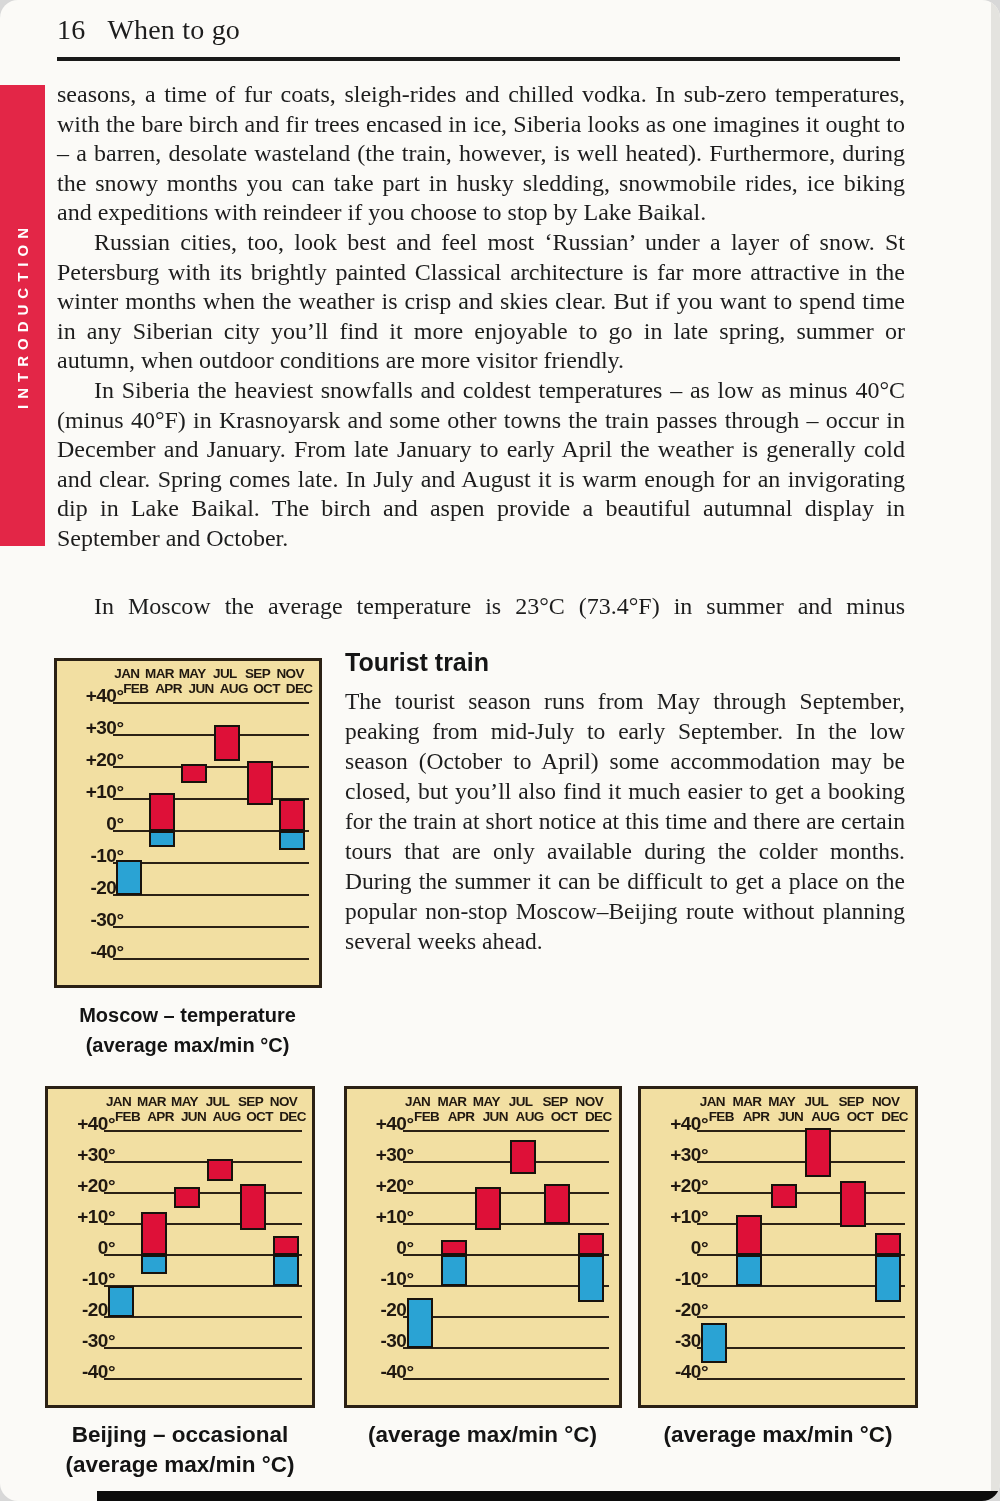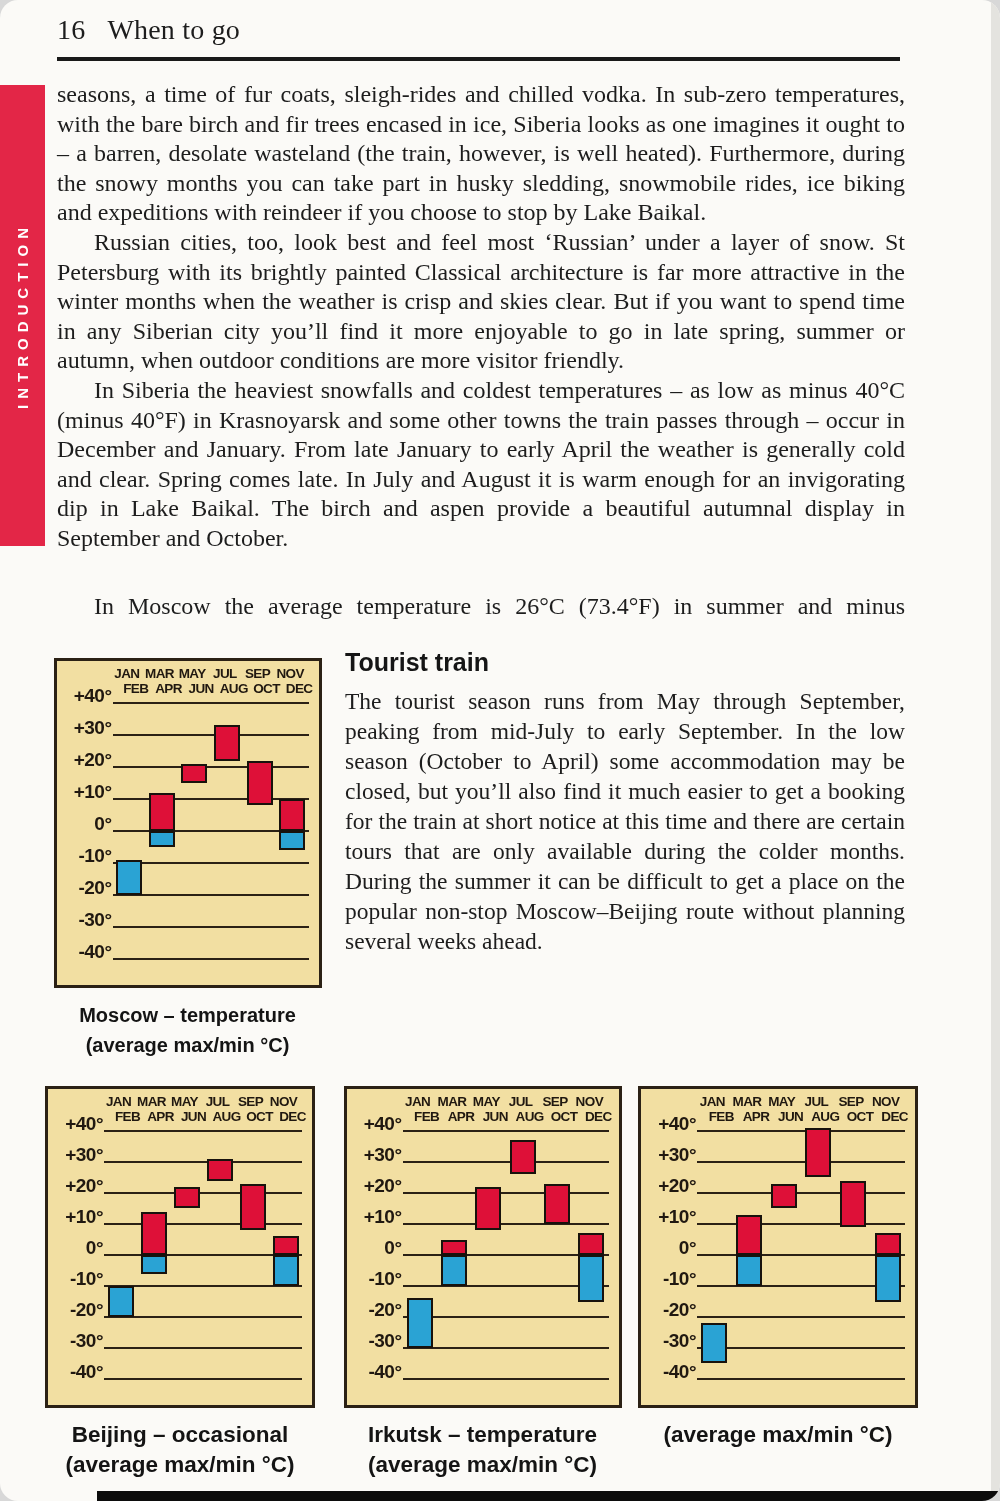--- a/index.html
+++ b/index.html
@@ -60,21 +60,21 @@
   .cb-d .chart-box { width:280px; height:322px; }
   .chart-caption {
     margin-top:12px; text-align:center;
     font-family:"Liberation Sans", sans-serif; font-weight:bold;
     font-size:22.5px; line-height:30px; color:#141414;
   }
   .cb-a .chart-caption { font-size:20px; }
   
   .gridline { position:absolute; height:2px; background:#2b2115; }
   .ytick {
-    position:absolute; left:4px; text-align:right;
+    position:absolute; left:16px; text-align:right;
     font-family:"Liberation Sans", sans-serif; font-weight:bold;
     font-size:19px; color:#201810; letter-spacing:-0.5px;
   }
   .month-label {
     position:absolute; text-align:center;
     font-family:"Liberation Sans", sans-serif; font-weight:bold;
     font-size:13.5px; color:#201810; letter-spacing:-0.6px; line-height:15px;
   }
   .temp-bar { position:absolute; box-sizing:border-box; border:2px solid #18120c; }
   
@@ -94,21 +94,21 @@
   <div class="sidebar" style="background: rgb(227, 38, 71);">
     <div class="sidebar-label">INTRODUCTION</div>
   </div>
 
   <div class="body-text">
     <p>seasons, a time of fur coats, sleigh-rides and chilled vodka. In sub-zero temperatures, with the bare birch and fir trees encased in ice, Siberia looks as one imagines it ought to – a barren, desolate wasteland (the train, however, is well heated). Furthermore, during the snowy months you can take part in husky sledding, snowmobile rides, ice biking and expeditions with reindeer if you choose to stop by Lake Baikal.</p>
     <p class="indent">Russian cities, too, look best and feel most ‘Russian’ under a layer of snow. St Petersburg with its brightly painted Classical architecture is far more attractive in the winter months when the weather is crisp and skies clear. But if you want to spend time in any Siberian city you’ll find it more enjoyable to go in late spring, summer or autumn, when outdoor conditions are more visitor friendly.</p>
     <p class="indent">In Siberia the heaviest snowfalls and coldest temperatures – as low as minus 40°C (minus 40°F) in Krasnoyarsk and some other towns the train passes through – occur in December and January. From late January to early April the weather is generally cold and clear. Spring comes late. In July and August it is warm enough for an invigorating dip in Lake Baikal. The birch and aspen provide a beautiful autumnal display in September and October.</p>
   </div>
 
-  <div class="para4-line1">In Moscow the average temperature is 26°C (73.4°F) in summer and minus</div>
+  <div class="para4-line1">In Moscow the average temperature is 23°C (73.4°F) in summer and minus</div>
 
   <div class="chart-block cb-a">
     <div class="chart-box" style="background: rgb(242, 223, 162); border-color: rgb(43, 33, 21);">
         <div class="month-label" style="left: 54px; top: 5px; width: 32.6667px;">JAN</div>
         <div class="month-label" style="left: 86.6667px; top: 5px; width: 32.6667px;">MAR</div>
         <div class="month-label" style="left: 119.333px; top: 5px; width: 32.6667px;">MAY</div>
         <div class="month-label" style="left: 152px; top: 5px; width: 32.6667px;">JUL</div>
         <div class="month-label" style="left: 184.667px; top: 5px; width: 32.6667px;">SEP</div>
         <div class="month-label" style="left: 217.333px; top: 5px; width: 32.6667px;">NOV</div>
         <div class="month-label" style="left: 63px; top: 20px; width: 32.6667px;">FEB</div>
@@ -237,21 +237,20 @@
         <div class="temp-bar" style="left: 60.1667px; width: 26px; top: 209.4px; height: 49.6px; background: rgb(42, 163, 212);"></div>
         <div class="temp-bar" style="left: 94.5px; width: 26px; top: 150.5px; height: 15.5px; background: rgb(222, 16, 56);"></div>
         <div class="temp-bar" style="left: 94.5px; width: 26px; top: 166px; height: 31px; background: rgb(42, 163, 212);"></div>
         <div class="temp-bar" style="left: 128.833px; width: 26px; top: 97.8px; height: 43.4px; background: rgb(222, 16, 56);"></div>
         <div class="temp-bar" style="left: 163.167px; width: 26px; top: 51.3px; height: 34.1px; background: rgb(222, 16, 56);"></div>
         <div class="temp-bar" style="left: 197.5px; width: 26px; top: 94.7px; height: 40.3px; background: rgb(222, 16, 56);"></div>
         <div class="temp-bar" style="left: 231.833px; width: 26px; top: 144.3px; height: 21.7px; background: rgb(222, 16, 56);"></div>
         <div class="temp-bar" style="left: 231.833px; width: 26px; top: 166px; height: 46.5px; background: rgb(42, 163, 212);"></div>
       </div>
     <div class="chart-caption">
-      <div>Irkutsk – temperature</div>
       <div>(average max/min °C)</div>
     </div>
   </div>
 
   <div class="chart-block cb-d">
     <div class="chart-box" style="background: rgb(242, 223, 162); border-color: rgb(43, 33, 21);">
         <div class="month-label" style="left: 54px; top: 5px; width: 34.6667px;">JAN</div>
         <div class="month-label" style="left: 88.6667px; top: 5px; width: 34.6667px;">MAR</div>
         <div class="month-label" style="left: 123.333px; top: 5px; width: 34.6667px;">MAY</div>
         <div class="month-label" style="left: 158px; top: 5px; width: 34.6667px;">JUL</div>

